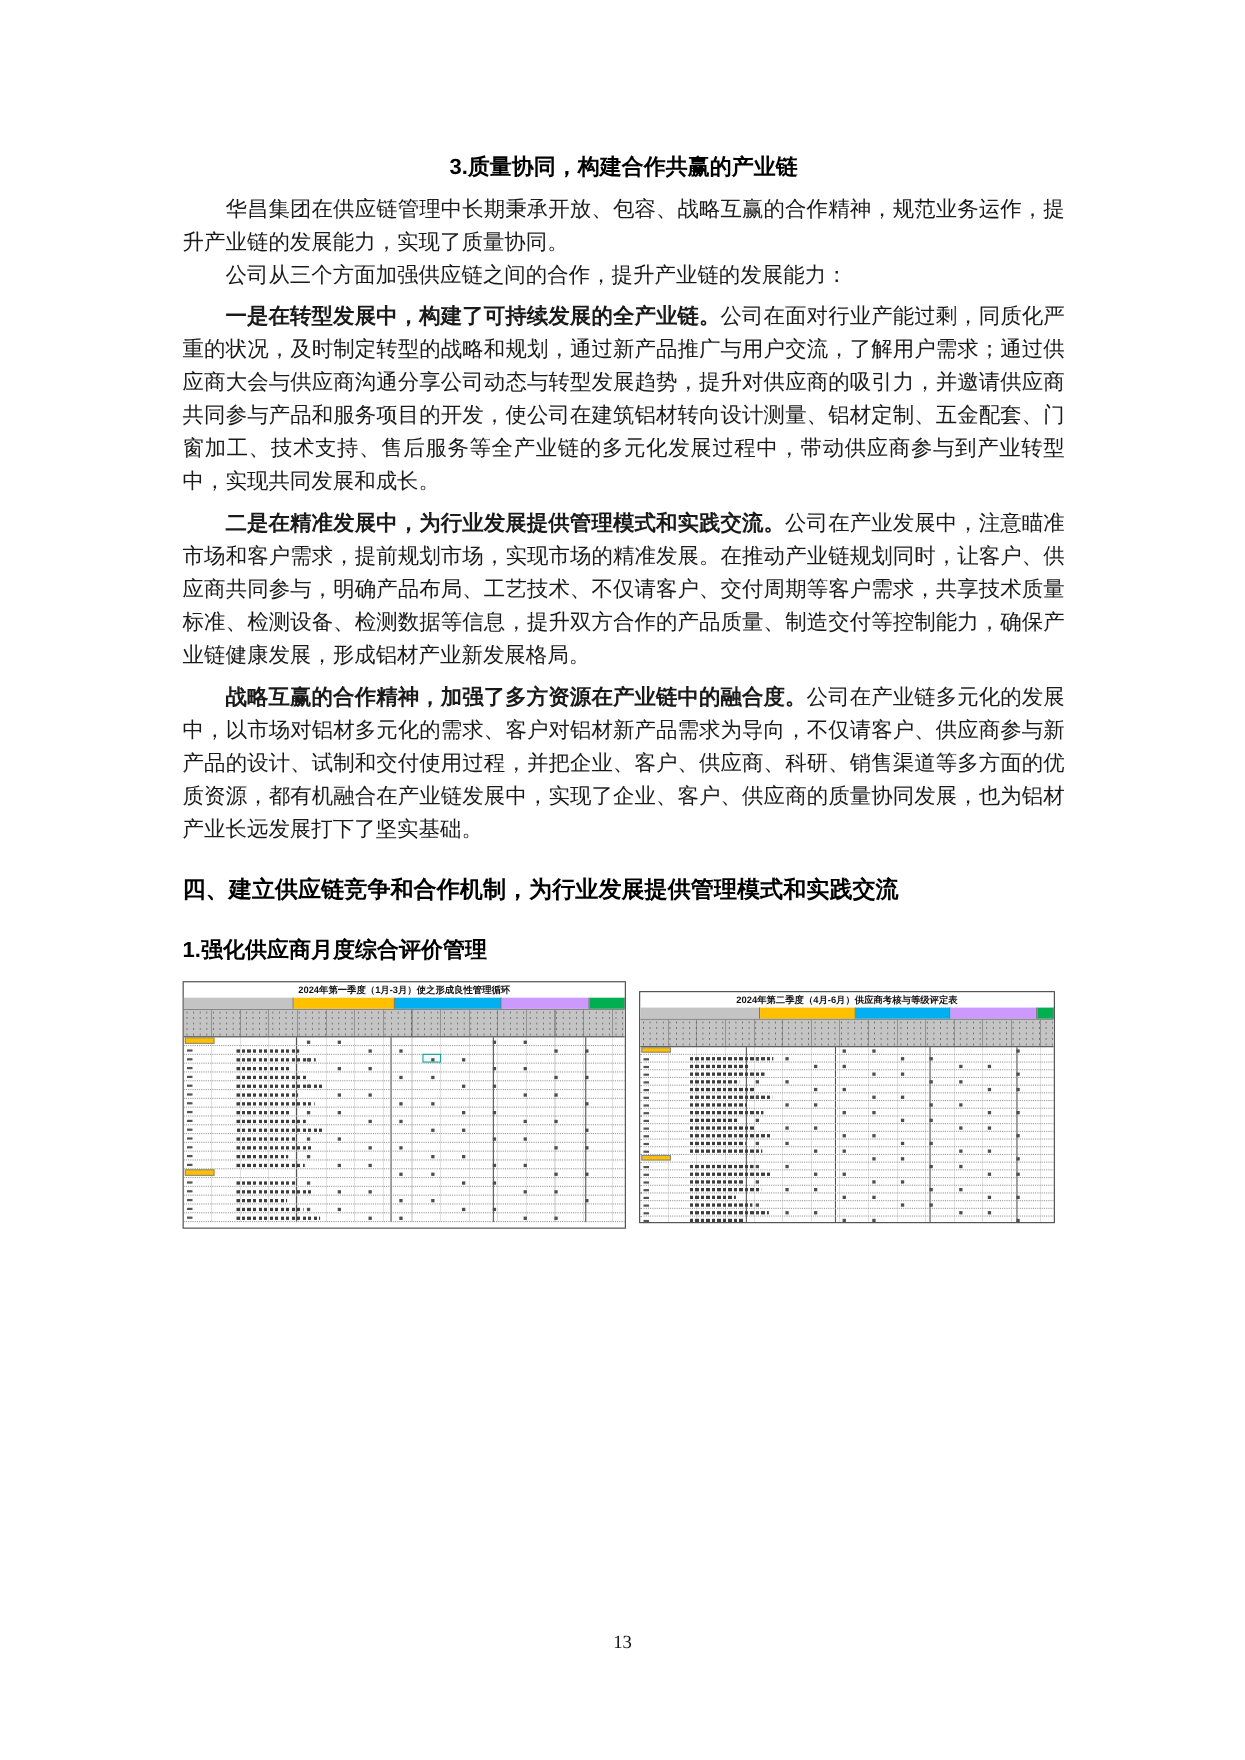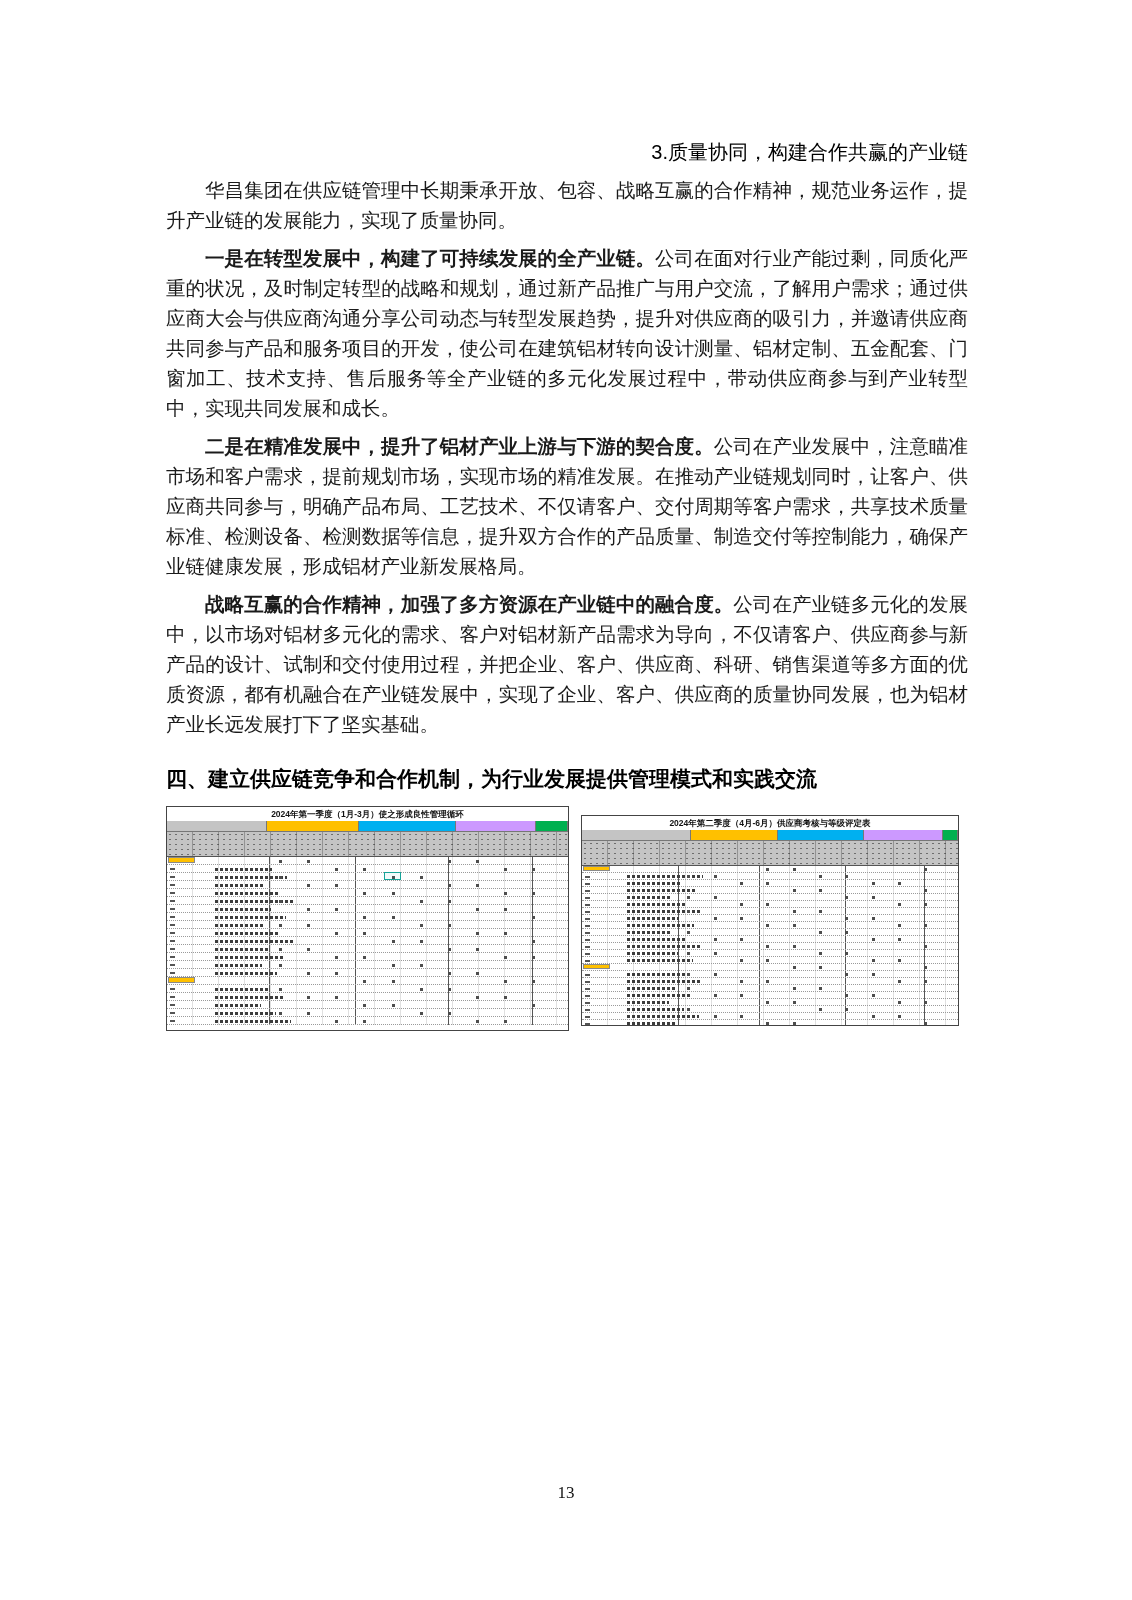--- a/index.html
+++ b/index.html
@@ -8,21 +8,21 @@
     box-sizing:border-box;padding:138px 164px 0 166px;overflow:hidden;
     margin:0 auto;
     font-family:"Liberation Serif","DejaVu Serif",serif;
     font-size:19.5px;line-height:30px;color:#1a1a1a;text-align:justify;
   }
   p{margin:0;text-indent:2em;}
   .lead{font-weight:bold;}
   .pt{margin-top:8px;}
   .h-quality{
     font-family:"Liberation Sans","DejaVu Sans",sans-serif;
-    font-size:20px;font-weight:normal;color:#000;margin:0 0 10px;line-height:28px;text-align:right;
+    font-size:20px;font-weight:bold;color:#000;margin:0 0 10px;line-height:28px;text-align:center;
   }
   .h-section{
     font-family:"Liberation Sans","DejaVu Sans",sans-serif;
     font-size:21px;font-weight:bold;color:#000;margin:24px 0 0;line-height:30px;text-align:left;
   }
   .h-sub{
     font-family:"Liberation Sans","DejaVu Sans",sans-serif;
     font-size:20px;font-weight:bold;color:#000;margin:26px 0 14px;line-height:28px;text-align:left;
   }
   .figure{margin-top:12px;display:flex;gap:12px;align-items:flex-start;}
@@ -61,29 +61,31 @@
   }
 </style>
 </head>
 <body>
 
 <div class="page">
 
   <div class="h-quality">3.质量协同，构建合作共赢的产业链</div>
 
   <p>华昌集团在供应链管理中长期秉承开放、包容、战略互赢的合作精神，规范业务运作，提升产业链的发展能力，实现了质量协同。</p>
+  <p>公司从三个方面加强供应链之间的合作，提升产业链的发展能力：</p>
 
   <p class="pt"><span class="lead">一是在转型发展中，构建了可持续发展的全产业链。</span><span>公司在面对行业产能过剩，同质化严重的状况，及时制定转型的战略和规划，通过新产品推广与用户交流，了解用户需求；通过供应商大会与供应商沟通分享公司动态与转型发展趋势，提升对供应商的吸引力，并邀请供应商共同参与产品和服务项目的开发，使公司在建筑铝材转向设计测量、铝材定制、五金配套、门窗加工、技术支持、售后服务等全产业链的多元化发展过程中，带动供应商参与到产业转型中，实现共同发展和成长。</span></p>
 
-  <p class="pt"><span class="lead">二是在精准发展中，提升了铝材产业上游与下游的契合度。</span><span>公司在产业发展中，注意瞄准市场和客户需求，提前规划市场，实现市场的精准发展。在推动产业链规划同时，让客户、供应商共同参与，明确产品布局、工艺技术、不仅请客户、交付周期等客户需求，共享技术质量标准、检测设备、检测数据等信息，提升双方合作的产品质量、制造交付等控制能力，确保产业链健康发展，形成铝材产业新发展格局。</span></p>
+  <p class="pt"><span class="lead">二是在精准发展中，为行业发展提供管理模式和实践交流。</span><span>公司在产业发展中，注意瞄准市场和客户需求，提前规划市场，实现市场的精准发展。在推动产业链规划同时，让客户、供应商共同参与，明确产品布局、工艺技术、不仅请客户、交付周期等客户需求，共享技术质量标准、检测设备、检测数据等信息，提升双方合作的产品质量、制造交付等控制能力，确保产业链健康发展，形成铝材产业新发展格局。</span></p>
 
   <p class="pt"><span class="lead">战略互赢的合作精神，加强了多方资源在产业链中的融合度。</span><span>公司在产业链多元化的发展中，以市场对铝材多元化的需求、客户对铝材新产品需求为导向，不仅请客户、供应商参与新产品的设计、试制和交付使用过程，并把企业、客户、供应商、科研、销售渠道等多方面的优质资源，都有机融合在产业链发展中，实现了企业、客户、供应商的质量协同发展，也为铝材产业长远发展打下了坚实基础。</span></p>
 
   <div class="h-section">四、建立供应链竞争和合作机制，为行业发展提供管理模式和实践交流</div>
 
+  <div class="h-sub">1.强化供应商月度综合评价管理</div>
 
 
   <div class="figure">
     <div class="mini-table" style="width: 403px; height: 225px;">
         <div class="mt-title">2024年第一季度（1月-3月）使之形成良性管理循环</div>
         <div class="mt-bands">
           <span class="band" style="width: 25%; background: rgb(196, 196, 196);"></span>
           <span class="band" style="width: 23%; background: rgb(255, 192, 0);"></span>
           <span class="band" style="width: 24%; background: rgb(0, 176, 240);"></span>
           <span class="band" style="width: 20%; background: rgb(204, 153, 255);"></span>

